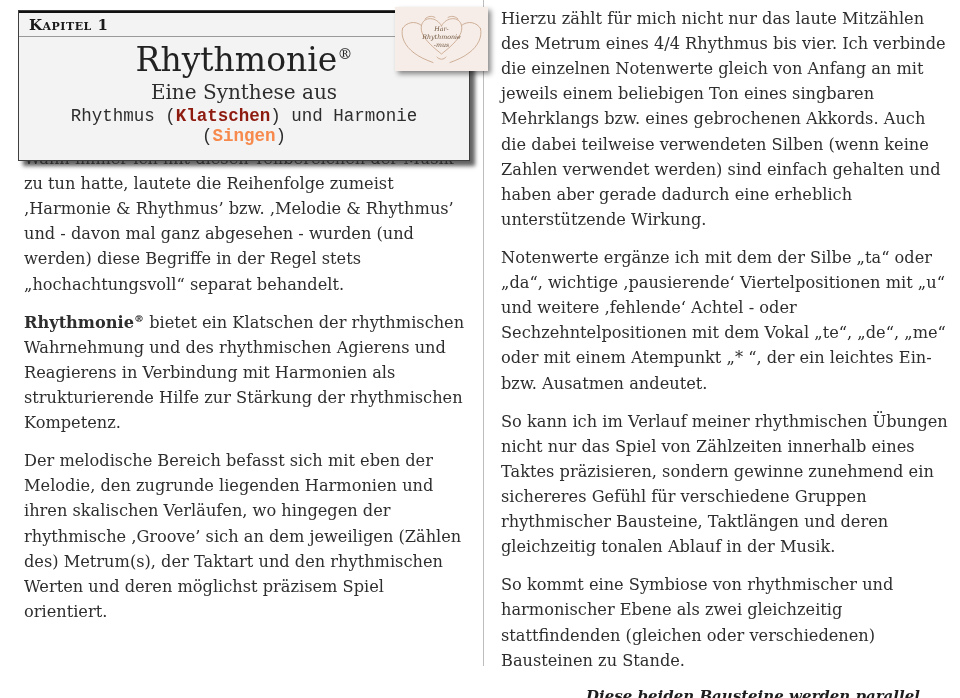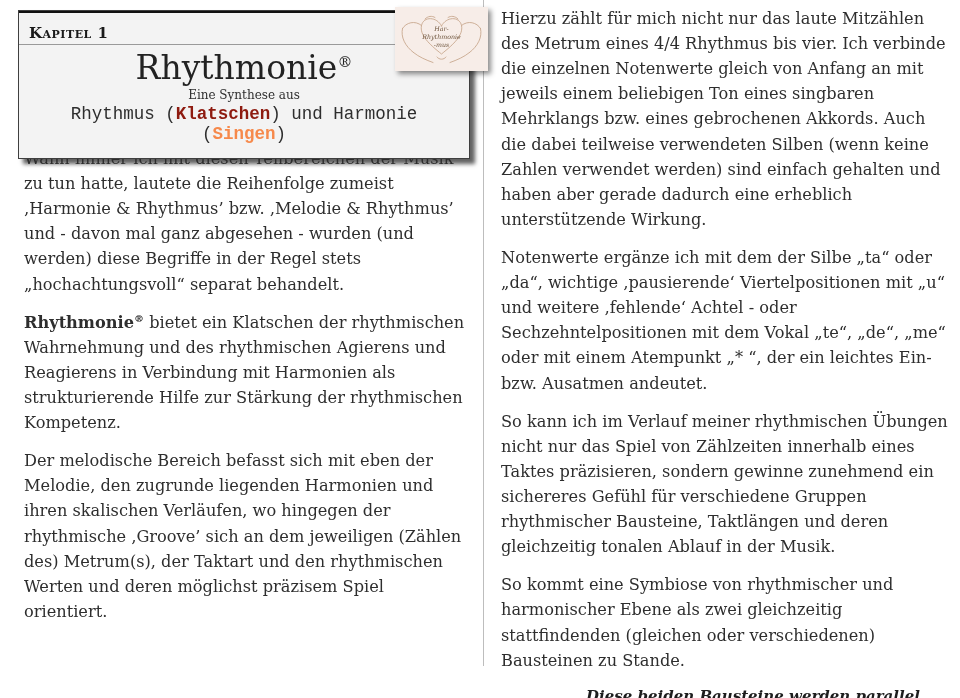--- a/index.html
+++ b/index.html
@@ -17,30 +17,30 @@
   }
 
   
   .header-box{
     position:absolute;left:18px;top:10px;width:452px;
     background:#f3f3f3;border:1px solid #3f3f3f;
     box-shadow:5px 5px 4px rgba(45,45,45,.75);
     z-index:2;
   }
   .chapter-strip{
-    padding:11px 10px 2px;
+    padding:3px 10px 2px;
     border-top:2px solid #111;
     border-bottom:1px solid #9a9a9a;
     font-weight:bold;font-size:15px;
     font-variant:small-caps;letter-spacing:.5px;color:#1a1a1a;
   }
   .header-title-area{text-align:center;padding:4px 8px 14px;}
   .main-title{font-size:33px;color:#222;line-height:1.15;}
   .main-title sup{font-size:15px;}
-  .subtitle1{font-size:12px;margin-top:1px;}
+  .subtitle1{font-size:20px;margin-top:1px;}
   .subtitle2{font-size:17.5px;margin-top:2px;font-family:Liberation Mono, monospace;}
   .clap-word{font-weight:bold;color:var(--dark-red);}
   .sing-word{font-weight:bold;color:var(--orange);}
 
   
   .logo{
     position:absolute;left:395px;top:7px;width:93px;height:64px;
     background:#f7ede8;box-shadow:3px 3px 5px rgba(0,0,0,.45);
     z-index:5;
   }

